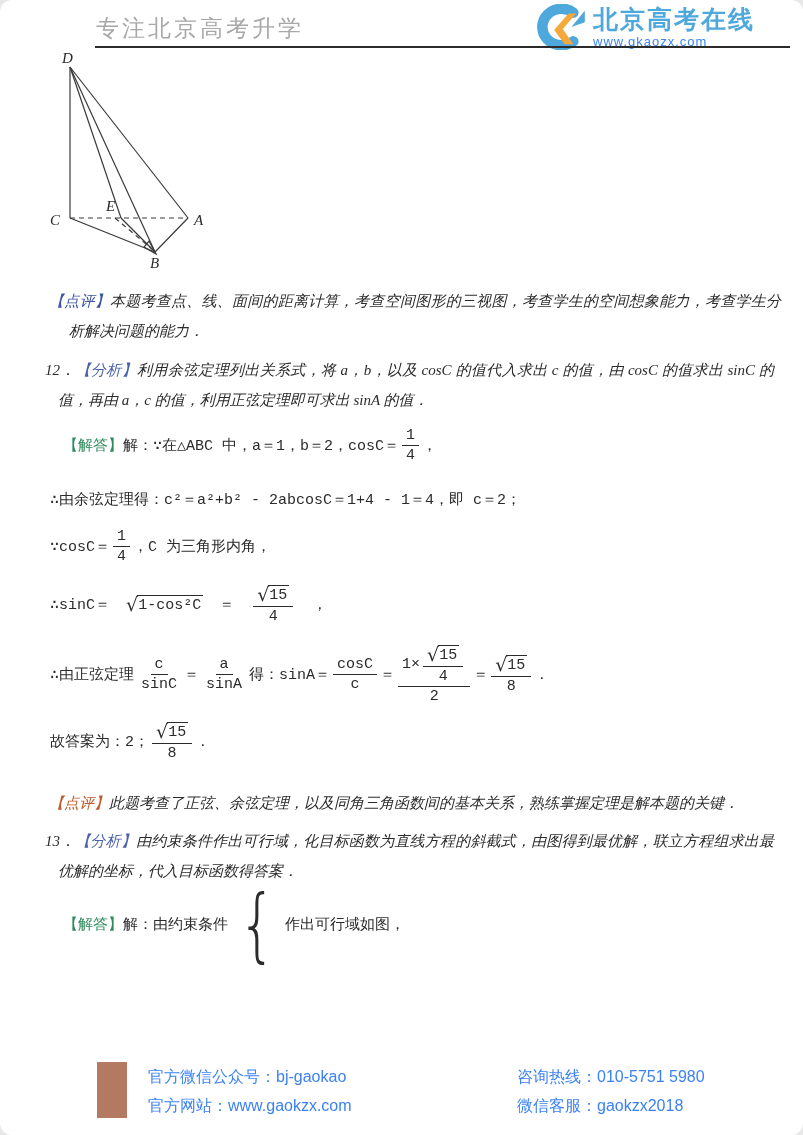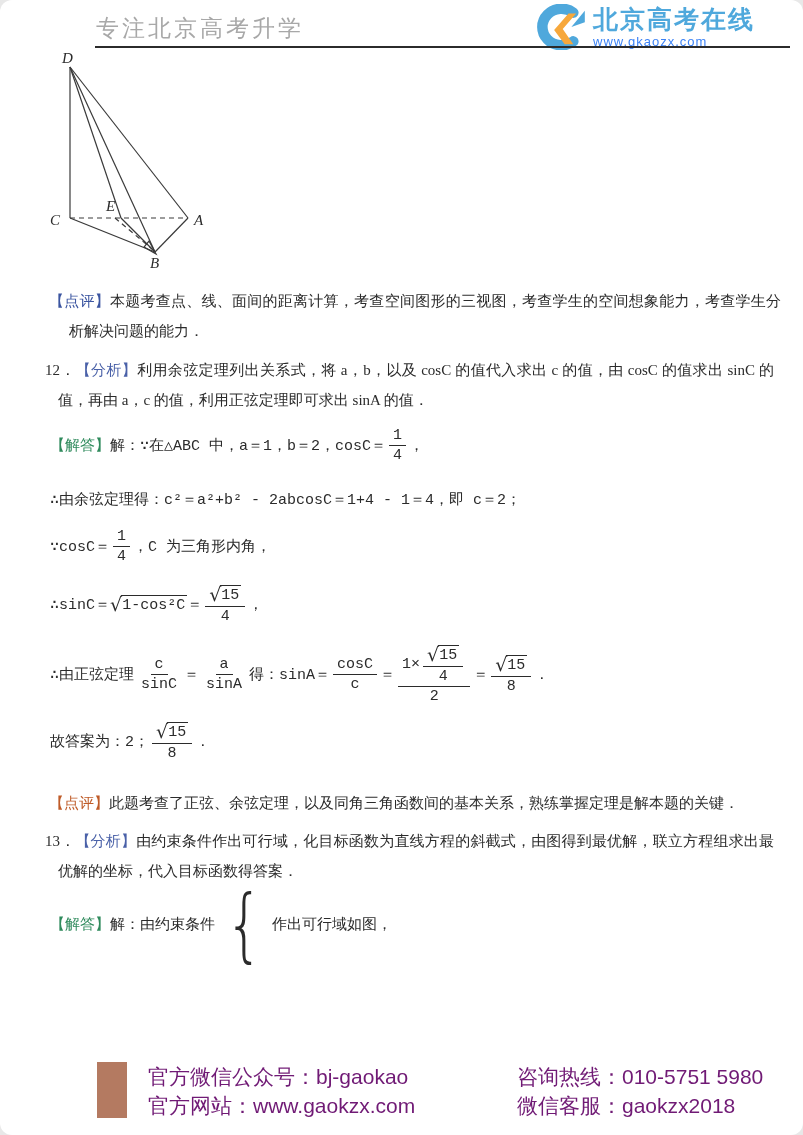--- a/index.html
+++ b/index.html
@@ -18,38 +18,38 @@
        letter-spacing:1px;margin-top:3px;}
 
   
   .figure{position:absolute;left:30px;top:50px;}
   .figure line,.figure path{stroke:#3a3a3a;stroke-width:1.2;fill:none;}
   .figure .dash{stroke-dasharray:5 4;}
   .figure text{font-size:15px;font-style:italic;fill:#2b2b2b;
                font-family:"Liberation Serif",serif;}
 
   
-  .para{position:absolute;font-size:15px;line-height:30px;text-align:justify;}
+  .para{position:absolute;font-size:15px;line-height:30px;text-align:justify;font-style:italic;}
   .p1{left:49px;top:286px;width:712px;padding-left:20px;text-indent:-20px;}
   .q12{left:45px;top:355px;width:716px;padding-left:13px;text-indent:-13px;}
   .rev2{left:49px;top:788px;width:712px;}
   .q13{left:45px;top:826px;width:716px;padding-left:13px;text-indent:-13px;}
   .lab-review1{color:#3b55a0;}
   .lab-analysis{color:#4a61a8;}
-  .lab-answer{color:#2f8a5c;}
+  .lab-answer{color:#2f8a5c;margin-left:13px;}
   .lab-review2{color:#bf5b28;}
 
   
   .mathline{position:absolute;left:50px;display:flex;align-items:center;
             font-size:15px;font-family:"Liberation Mono","Liberation Serif",monospace;
             white-space:pre;}
   .ml1{top:427px;}
   .ml2{top:490px;}
   .ml3{top:528px;}
-  .ml4{top:585px;}
+  .ml4{top:585px;gap:16px;}
   .ml5{top:645px;}
   .ml6{top:722px;}
   .frac{display:inline-flex;flex-direction:column;align-items:center;margin:0 3px;}
   .frac .fn{padding:0 4px 1px 4px;border-bottom:1px solid #2b2b2b;text-align:center;
             display:flex;align-items:center;justify-content:center;}
   .frac .fd{padding:1px 4px 0 4px;text-align:center;}
   .sqrt{display:inline-flex;align-items:flex-start;}
   .sqrt-sign{font-size:19px;line-height:1.05;margin-right:-1px;font-family:"DejaVu Sans",sans-serif;}
   .sqrt-body{border-top:1.3px solid #2b2b2b;padding:2px 2px 0 1px;line-height:1.1;}
   .bigrow{display:flex;align-items:center;}
@@ -57,21 +57,21 @@
   
   .s13{position:absolute;left:50px;top:888px;display:flex;align-items:center;
        font-size:15px;font-family:"Liberation Mono","Liberation Serif",monospace;}
   .s13 .chinese{font-family:"Liberation Serif",serif;}
   .brace{font-size:80px;font-weight:100;line-height:0.92;margin:0 2px 0 4px;
          font-family:"DejaVu Sans",sans-serif;transform:scaleX(.75);}
   .ineqs{display:flex;flex-direction:column;line-height:25px;}
 
   
   .f-rect{position:absolute;left:97px;top:1062px;width:30px;height:56px;background:#b47a61;}
-  .f-col{position:absolute;font-size:21px;color:#701a75;line-height:29px;
+  .f-col{position:absolute;font-size:16px;color:#3b82f6;line-height:29px;
          font-family:"Liberation Sans",sans-serif;}
   .f-left{left:148px;top:1062px;}
   .f-right{left:517px;top:1062px;}
 </style>
 </head>
 <body>
 
 <div class="page">
 
   <div class="tagline">专注北京高考升学</div>

